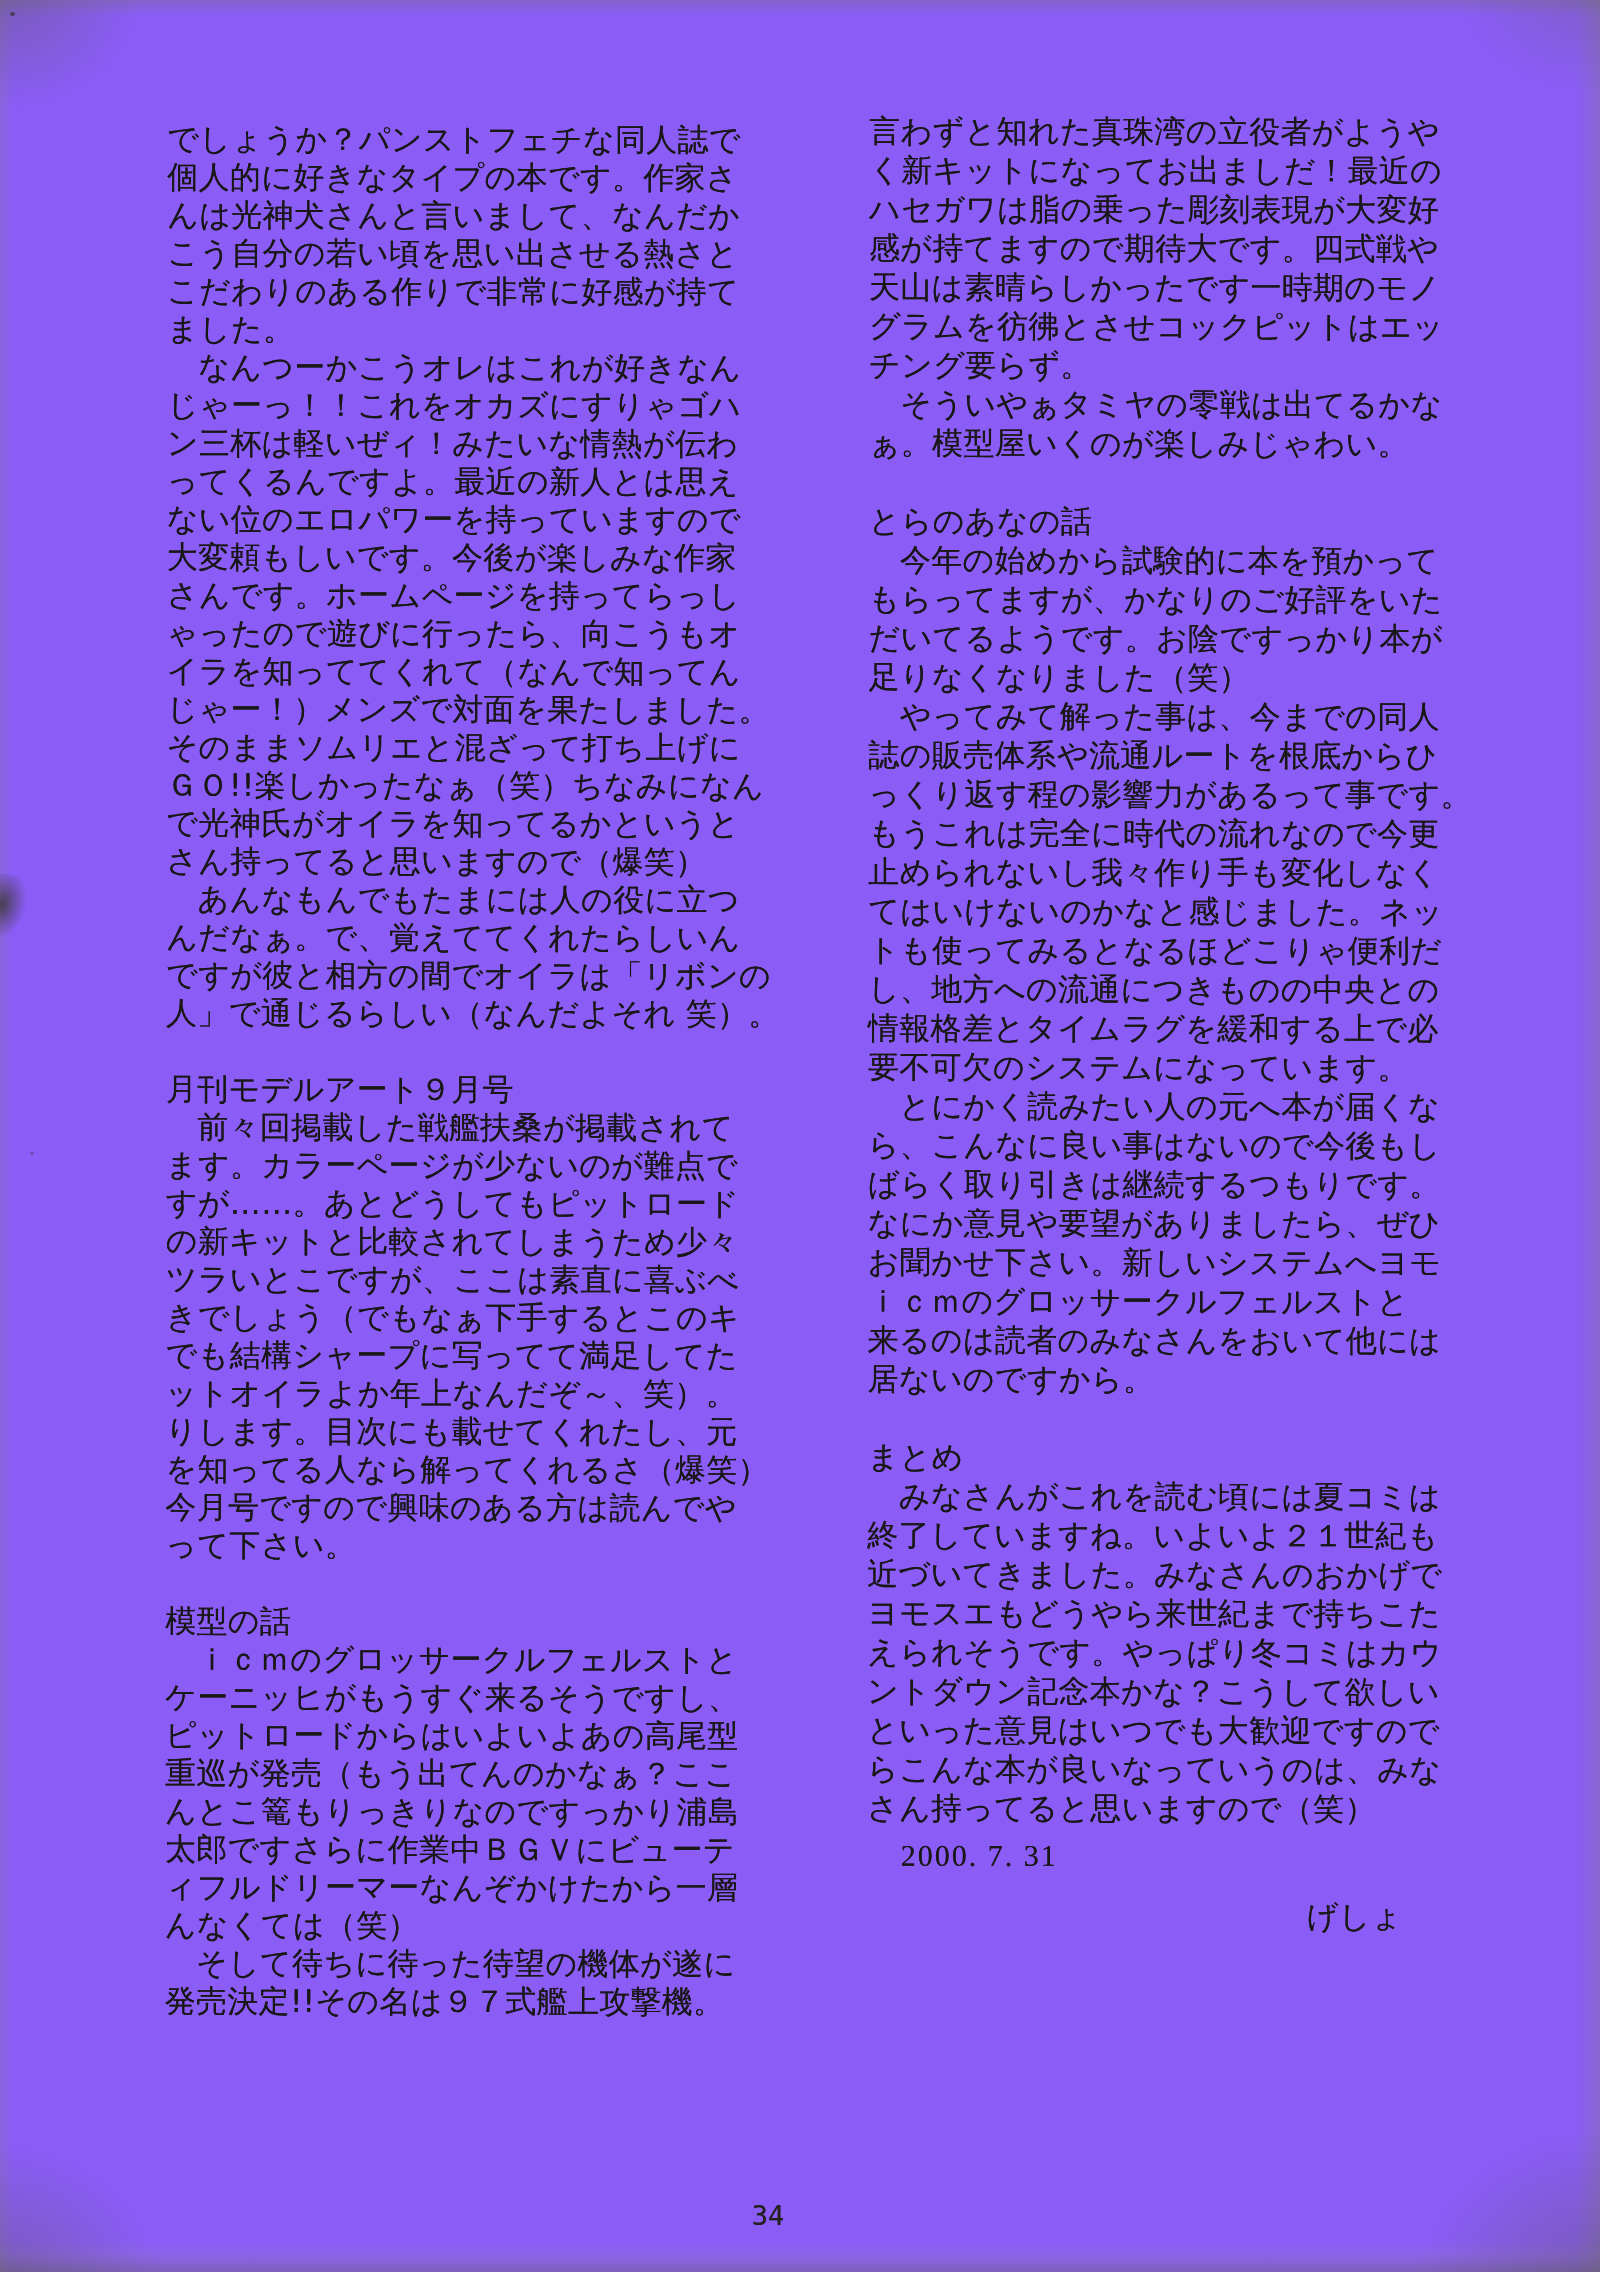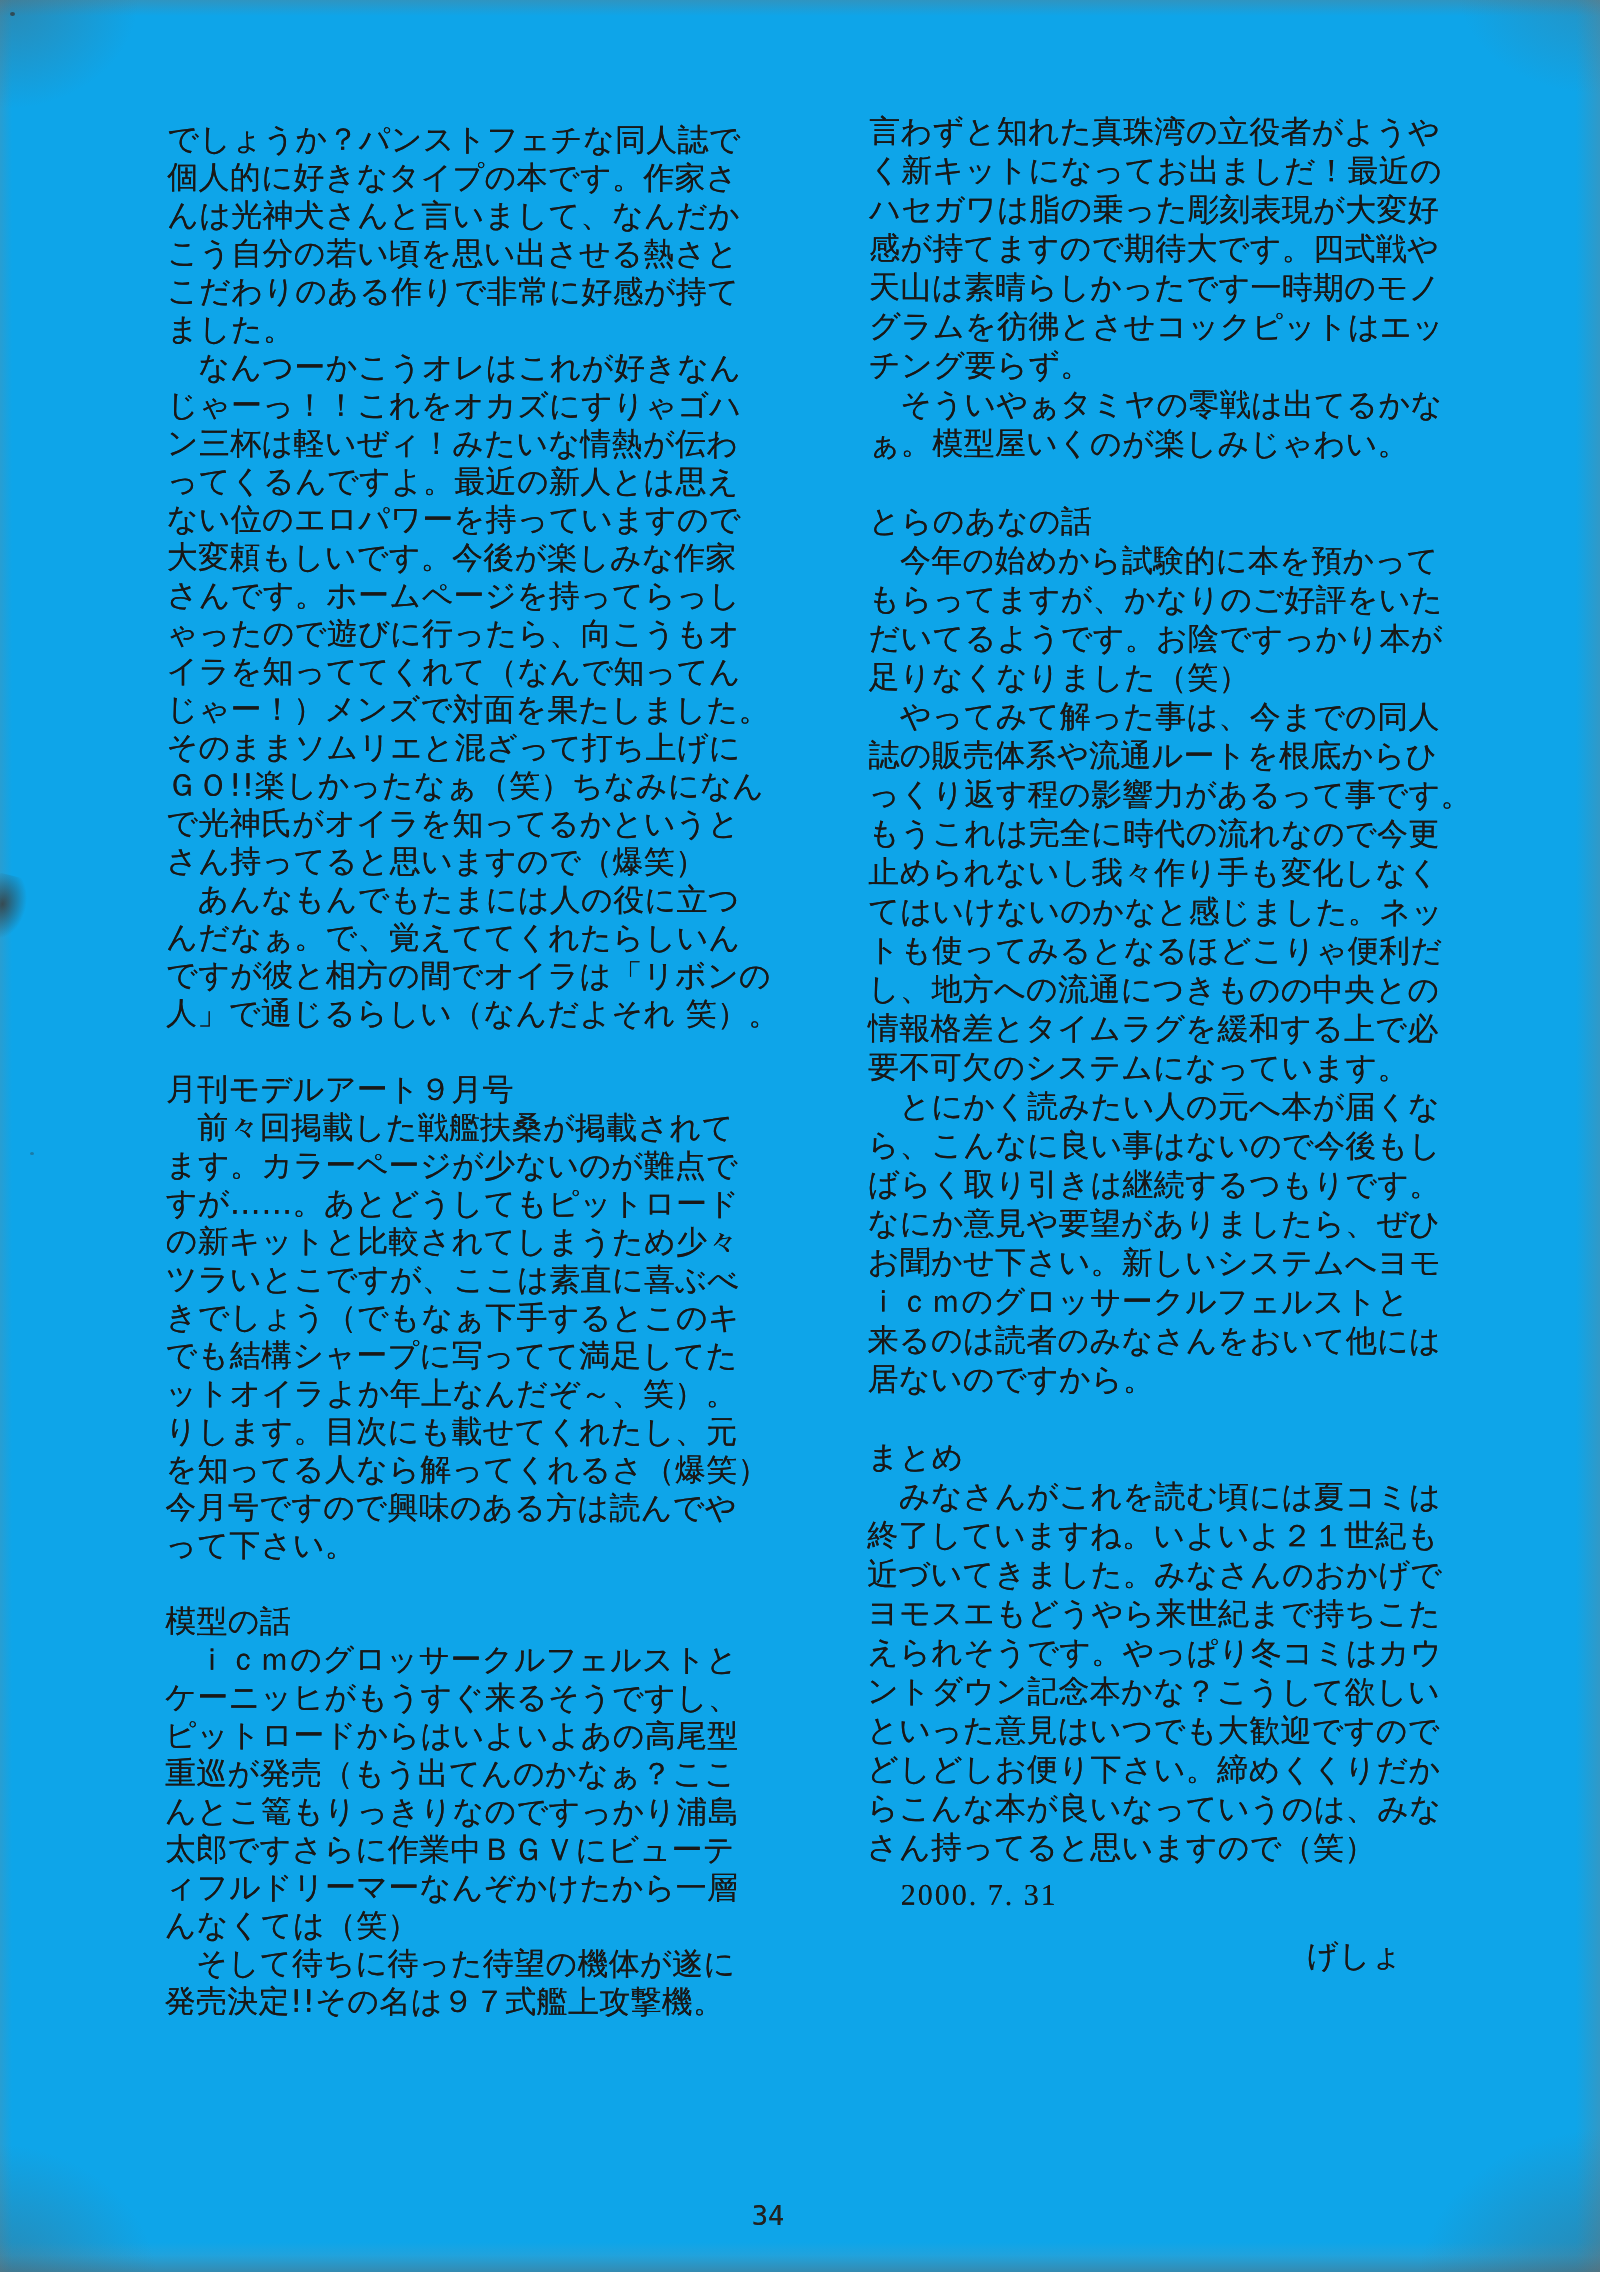--- a/index.html
+++ b/index.html
@@ -4,21 +4,21 @@
 <style>
   html, body {
     margin: 0;
     padding: 0;
     background: #e6e4e0;
   }
   .scan {
     position: relative;
     width: 1600px;
     height: 2272px;
-    background: #0ea5e9;
+    background: #8b5cf6;
     overflow: hidden;
     font-family: "DejaVu Sans", "Liberation Sans", sans-serif;
   }
   
   .edge {
     position: absolute;
     pointer-events: none;
   }
   .edge-top    { top:0; left:0; right:0; height:16px;
                  background: linear-gradient(to bottom, rgba(116,114,110,.32), rgba(116,114,110,0)); }
@@ -207,21 +207,20 @@
         <div class="line">居ないのですから。</div>
         <div class="line blank">&nbsp;</div>
         <div class="line">まとめ</div>
         <div class="line">　みなさんがこれを読む頃には夏コミは</div>
         <div class="line">終了していますね。いよいよ２１世紀も</div>
         <div class="line">近づいてきました。みなさんのおかげで</div>
         <div class="line">ヨモスエもどうやら来世紀まで持ちこた</div>
         <div class="line">えられそうです。やっぱり冬コミはカウ</div>
         <div class="line">ントダウン記念本かな？こうして欲しい</div>
         <div class="line">といった意見はいつでも大歓迎ですので</div>
-        <div class="line">どしどしお便り下さい。締めくくりだか</div>
         <div class="line">らこんな本が良いなっていうのは、みな</div>
         <div class="line">さん持ってると思いますので（笑）</div>
       </div>
     <div class="date-line">2000. 7. 31</div>
     <div class="signature-line">げしょ</div>
   </div>
 
   <div class="page-number">34</div>
 
 </div>

